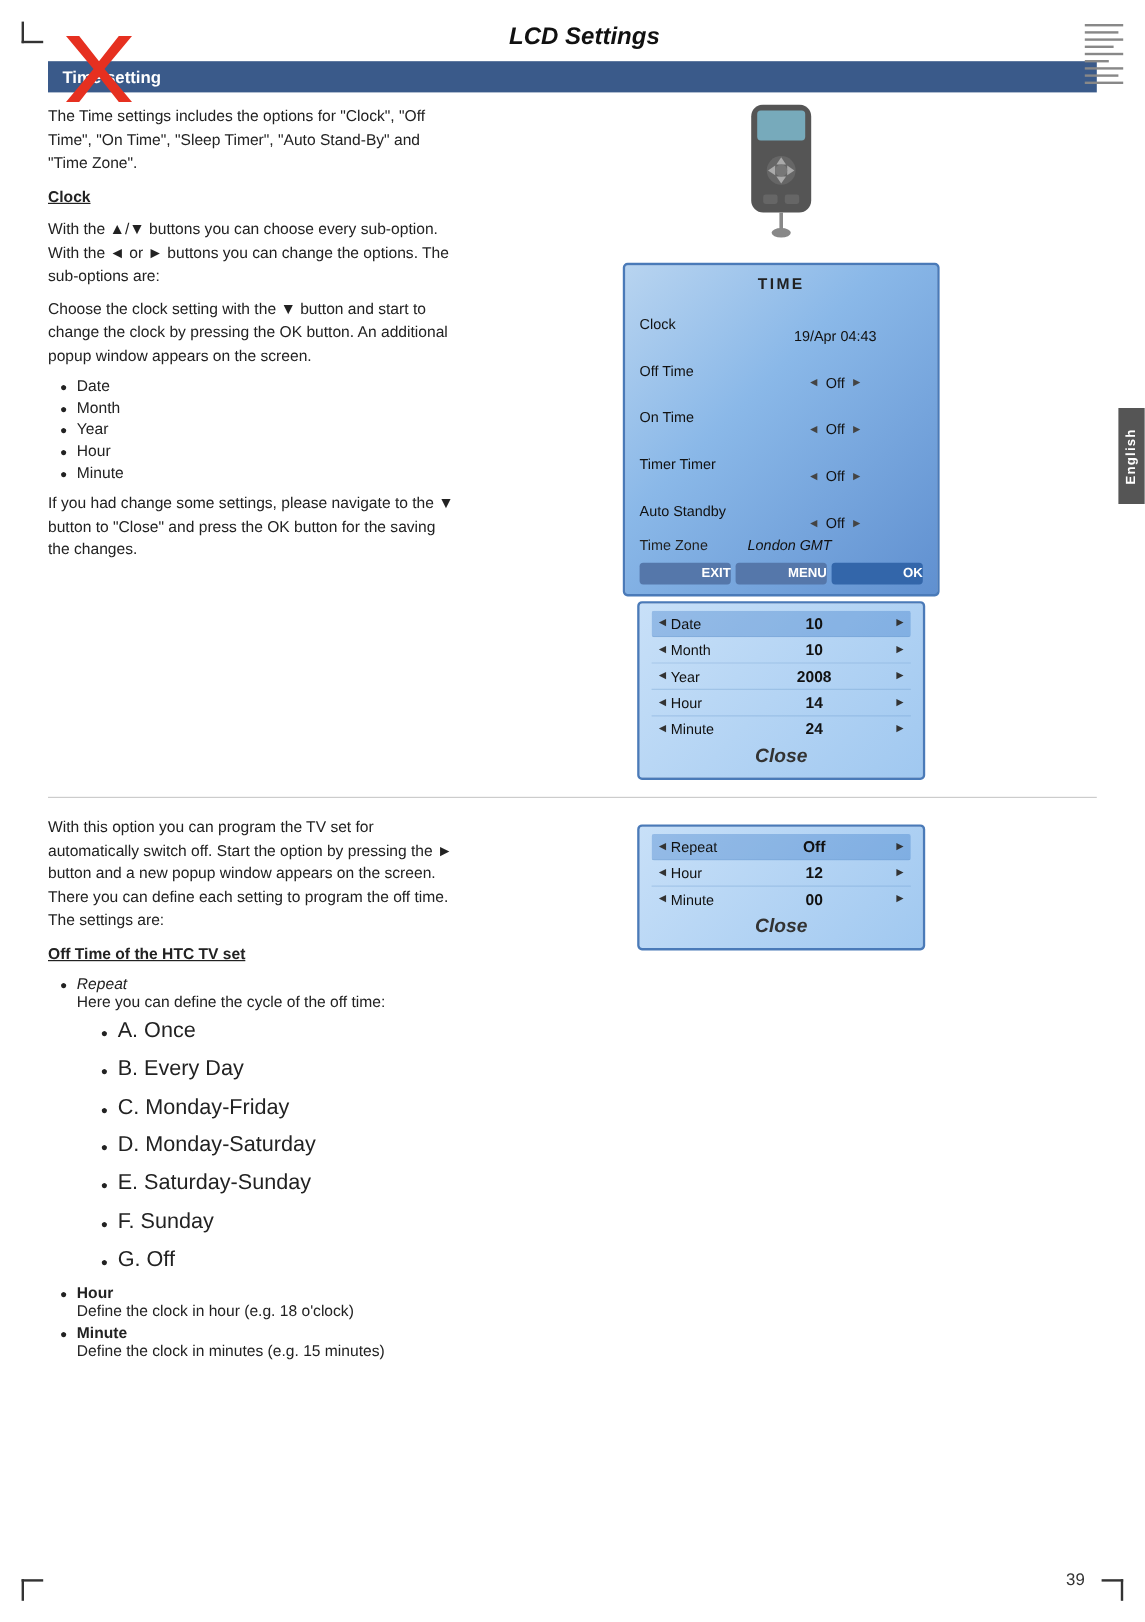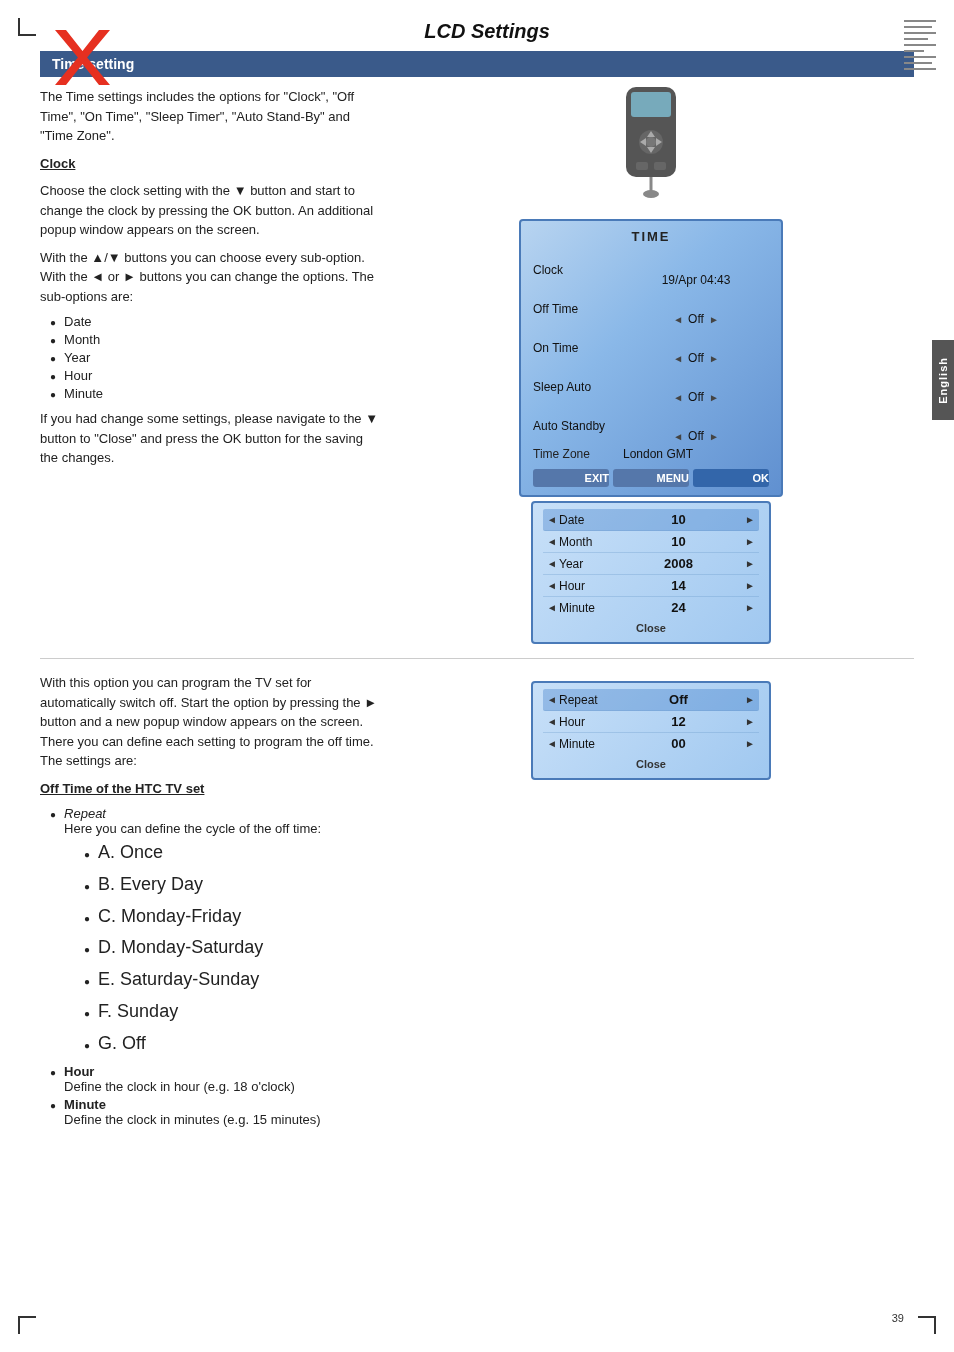--- a/index.html
+++ b/index.html
@@ -74,21 +74,21 @@
       writing-mode: vertical-rl;
       transform: rotate(180deg);
       letter-spacing: 1px;
     }
 
     
     .page-number {
       position: absolute;
       bottom: 28px;
       right: 50px;
-      font-size: 11px;
+      font-size: 14px;
       color: #333;
     }
 
     
     .header {
       display: flex;
       align-items: center;
       justify-content: center;
       margin-bottom: 6px;
       padding-left: 20px;
@@ -200,21 +200,21 @@
       text-align: center;
       display: flex;
       align-items: center;
       justify-content: center;
       gap: 5px;
       margin-top: 21px;
     }
     .time-menu-row .menu-value .arr { color: #444; font-size: 10px; }
     .time-zone-row { display: flex; align-items: center; padding: 2px 0; font-size: 12px; }
     .time-zone-row .menu-label { flex: 0 0 90px; }
-    .time-zone-row .tz-val { color: #111; }
+    .time-zone-row .tz-val { color: #111; font-style: italic; }
     .panel-buttons {
       display: flex;
       justify-content: space-between;
       margin-top: 6px;
       gap: 4px;
     }
     .panel-btn {
       flex: 1;
       text-align: right;
       background: #5577aa;
@@ -244,23 +244,24 @@
       border-bottom: 1px solid rgba(100,150,200,0.3);
     }
     .dt-row:last-child { border-bottom: none; }
     .dt-row.selected { background: rgba(0,80,180,0.25); border-radius: 2px; }
     .dt-label { flex: 0 0 55px; font-size: 12px; color: #111; }
     .dt-arrow { color: #333; font-size: 10px; width: 14px; text-align: center; }
     .dt-value { flex: 1; text-align: center; font-size: 13px; font-weight: bold; color: #111; }
     .dt-close {
       text-align: center;
       padding: 4px 0 2px 0;
-      font-size: 11px;
+      font-size: 16px;
       color: #333;
       font-weight: bold;
+      font-style: italic;
     }
 
     
     .offtime-popup {
       background: linear-gradient(135deg, #c8e0f8 0%, #a0c8f0 100%);
       border: 2px solid #4a7ab8;
       border-radius: 4px;
       padding: 6px 10px;
       width: 240px;
       margin-top: 8px;
@@ -313,22 +314,22 @@
 
 <div class="section-header">
   <span>Time setting</span>
 </div>
 
 <div class="two-col">
   <div class="col-left">
     <p>The Time settings includes the options for "Clock", "Off Time", "On Time", "Sleep Timer", "Auto Stand-By" and "Time Zone".</p>
 
     <p><span class="underline-bold">Clock</span></p>
+    <p>With the ▲/▼ buttons you can choose every sub-option. With the ◄ or ► buttons you can change the options. The sub-options are:</p>
     <p>Choose the clock setting with the ▼ button and start to change the clock by pressing the OK button. An additional popup window appears on the screen.</p>
-    <p>With the ▲/▼ buttons you can choose every sub-option. With the ◄ or ► buttons you can change the options. The sub-options are:</p>
 
     <ul class="bullet-list">
       <li>
           <span>Date</span>
         </li>
       <li>
           <span>Month</span>
         </li>
       <li>
           <span>Year</span>
@@ -384,21 +385,21 @@
       </div>
       <div class="time-menu-row">
         <span class="menu-label">On Time</span>
         <span class="menu-value">
           <span class="arr">◄</span>
           <span>Off</span>
           <span class="arr">►</span>
         </span>
       </div>
       <div class="time-menu-row">
-        <span class="menu-label">Sleep Auto</span>
+        <span class="menu-label">Timer Timer</span>
         <span class="menu-value">
           <span class="arr">◄</span>
           <span>Off</span>
           <span class="arr">►</span>
         </span>
       </div>
       <div class="time-menu-row">
         <span class="menu-label">Auto Standby</span>
         <span class="menu-value">
           <span class="arr">◄</span>

